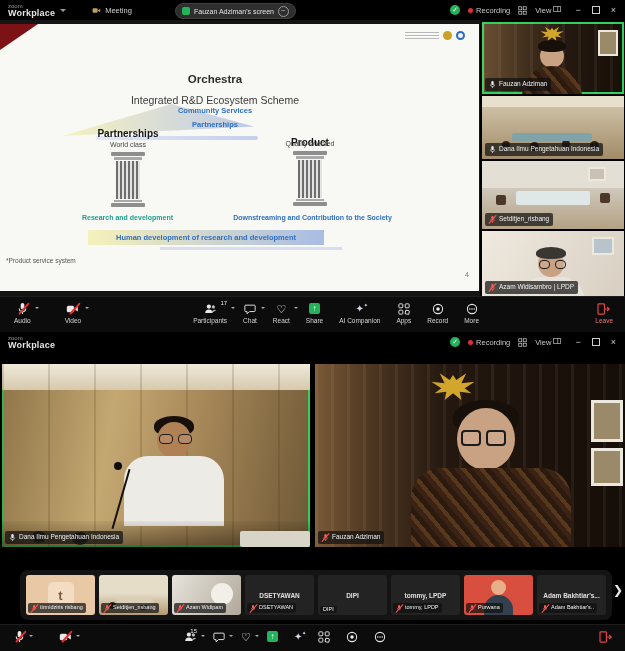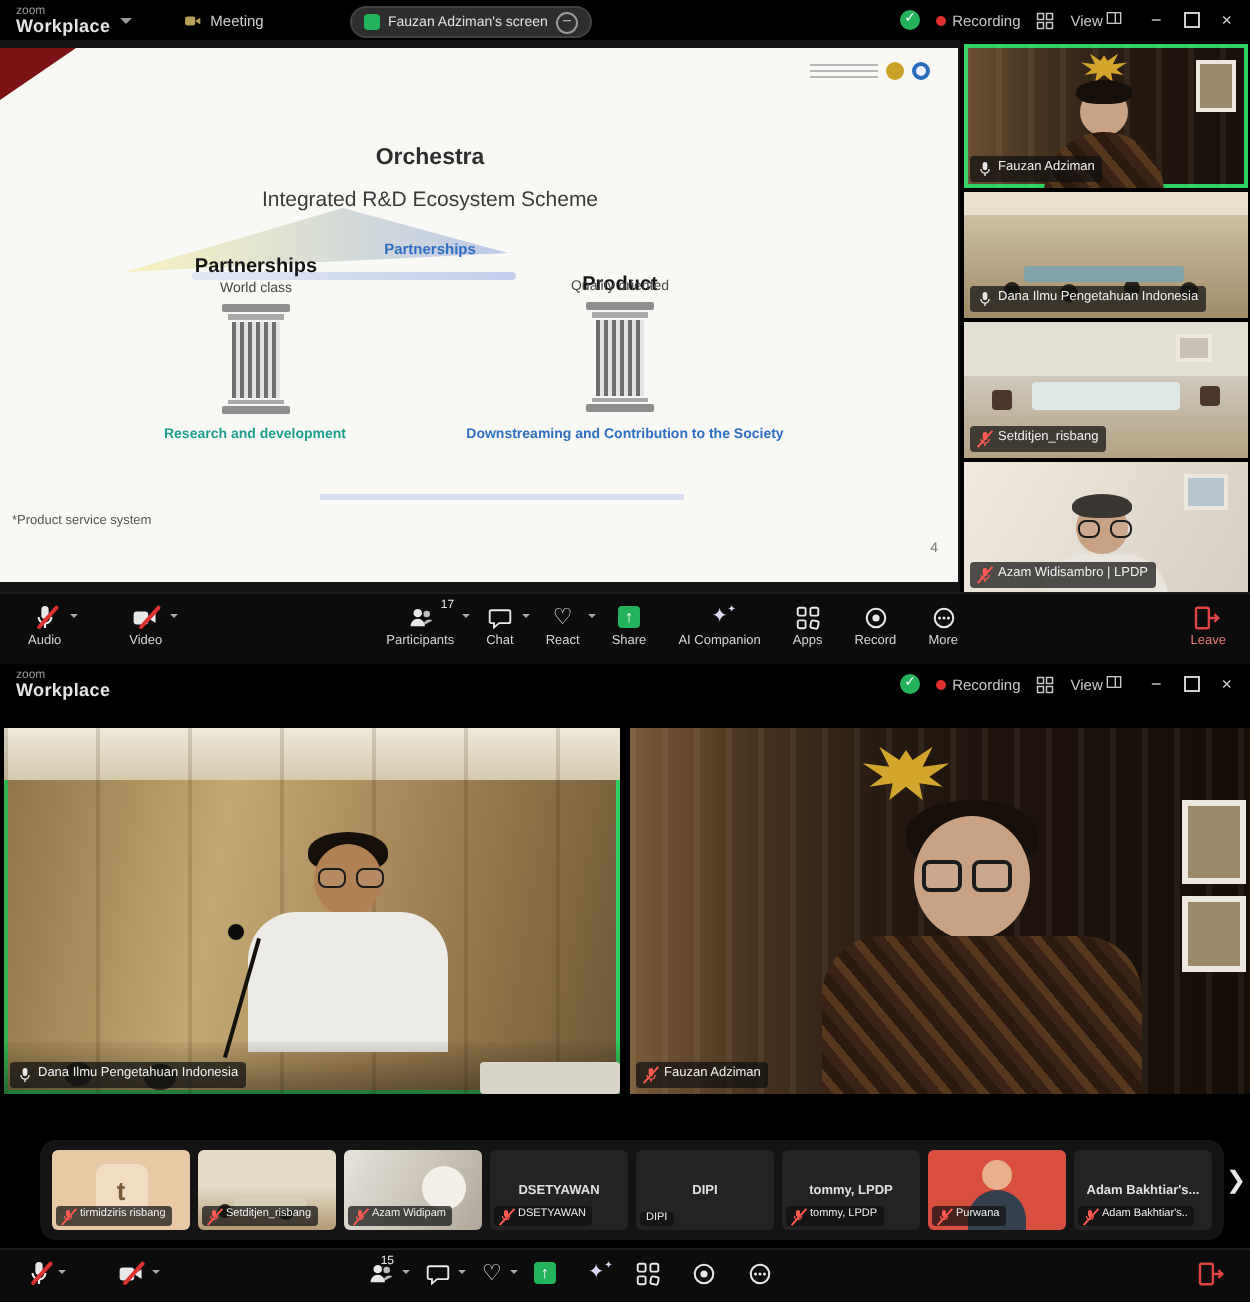--- a/index.html
+++ b/index.html
@@ -186,20 +186,21 @@
             <div></div>
             <div></div>
           </div>
         <span class="lg-gold"></span>
         <span class="lg-blue"></span>
       </div>
       <div class="s-title">Integrated R&amp;D Ecosystem Scheme</div>
       <div class="s-org">Orchestra</div>
       <div class="tri"></div>
       <div class="tri-tail"></div>
+      <div class="s-comm">Community Services</div>
       <div class="s-part">Partnerships</div>
 
       <div class="s-h1" style="left:68px;top:104px;">Partnerships</div>
       <div class="s-h2" style="left:68px;top:117px;">World class</div>
       <div class="s-h1" style="left:250px;top:113px;">Product</div>
       <div class="s-h2" style="left:250px;top:116px;">Quality oriented</div>
 
       <div class="pillar" style="left:111px;top:128px;">
         <div class="cap"></div>
           <div class="cap2"></div>
@@ -211,20 +212,21 @@
         <div class="cap"></div>
           <div class="cap2"></div>
           <div class="shaft"></div>
           <div class="base1"></div>
           <div class="base2"></div>
       </div>
 
       <div class="s-cap" style="left:40px;top:190px;width:175px;color:#1f9e8e;">Research and development</div>
       <div class="s-cap" style="left:215px;top:190px;width:195px;color:#2f6fc1;">Downstreaming and Contribution to the Society</div>
 
+      <div class="hbar">Human development of research and development</div>
       <div class="hbar-tail"></div>
       <div class="s-foot">*Product service system</div>
       <div class="s-page">4</div>
     </div>
   </div>
 
   <div class="sidebar">
 
     <div class="vtile active scene-fauzan" style="left:1px;top:2px;width:142px;height:72px;">
       <div class="slats"></div>

